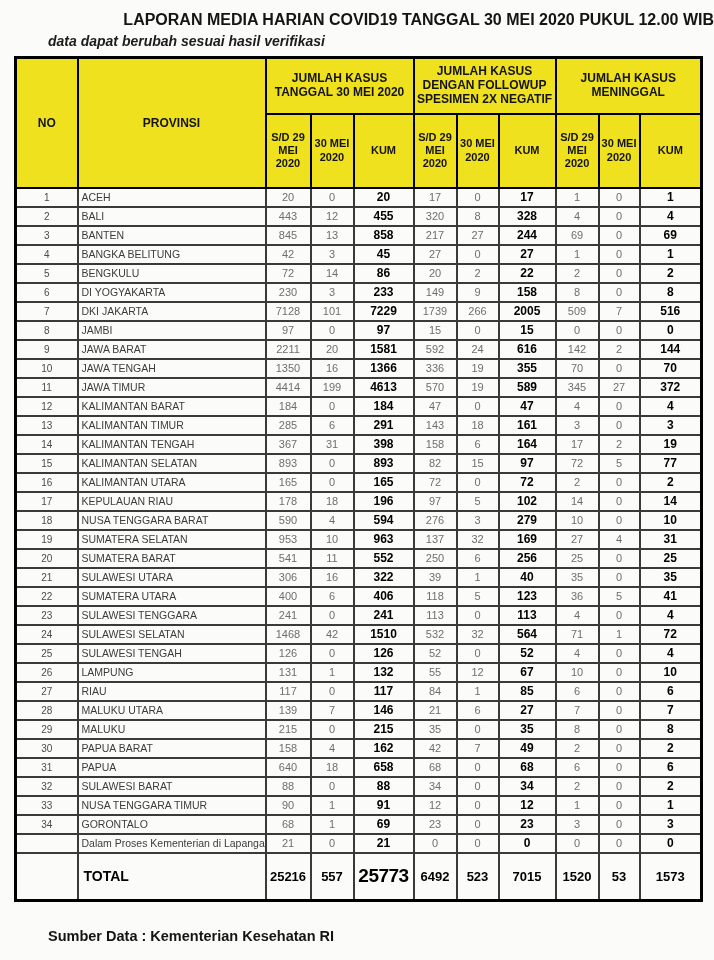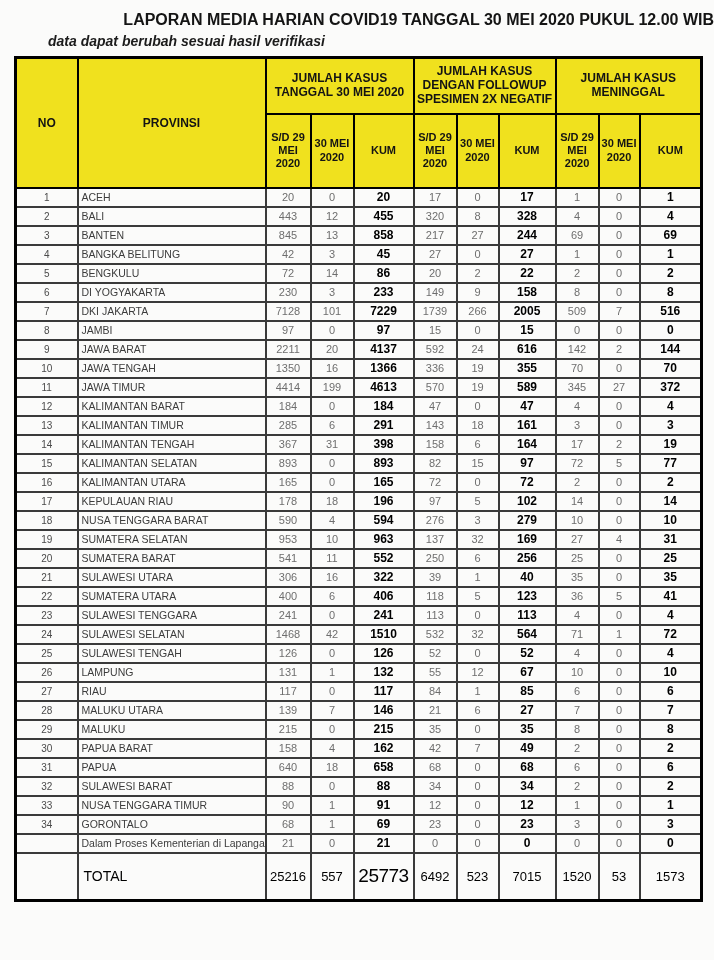--- a/index.html
+++ b/index.html
@@ -50,21 +50,21 @@
     font-size:11px;
     text-align:center;
     color:#6e6e6e;
     white-space:nowrap;
     overflow:hidden;
   }
   td.no   { color:#4a4a4a; font-size:10px; }
   td.prov { text-align:left; color:#3c3c3c; font-size:10.5px; }
   td.kum  { color:#000; font-weight:bold; font-size:12px; }
   tr.total-row td {
-    font-weight:normal; color:#000; font-size:13px; height:48px;
+    font-weight:bold; color:#000; font-size:13px; height:48px;
   }
   tr.total-row td.total-label {
     text-align:left; padding-left:5px; font-size:14px;
   }
   tr.total-row td.total-kum-main { font-size:19px; letter-spacing:-0.5px; }
   .footer {
     margin:26px 0 0 48px;
     font-size:14.5px;
     font-weight:bold;
     color:#141414;
@@ -215,21 +215,21 @@
           <td class="kum">15</td>
           <td class="val">0</td>
           <td class="val">0</td>
           <td class="kum">0</td>
         </tr>
         <tr>
           <td class="no">9</td>
           <td class="prov">JAWA BARAT</td>
           <td class="val">2211</td>
           <td class="val">20</td>
-          <td class="kum">4137</td>
+          <td class="kum">1581</td>
           <td class="val">592</td>
           <td class="val">24</td>
           <td class="kum">616</td>
           <td class="val">142</td>
           <td class="val">2</td>
           <td class="kum">144</td>
         </tr>
         <tr>
           <td class="no">10</td>
           <td class="prov">JAWA TENGAH</td>
@@ -579,14 +579,15 @@
         <td>6492</td>
         <td>523</td>
         <td>7015</td>
         <td>1520</td>
         <td>53</td>
         <td>1573</td>
       </tr>
     </tbody>
   </table>
 
+  <div class="footer">Sumber Data : Kementerian Kesehatan RI</div>
 
 </div>
 
 </body></html>

